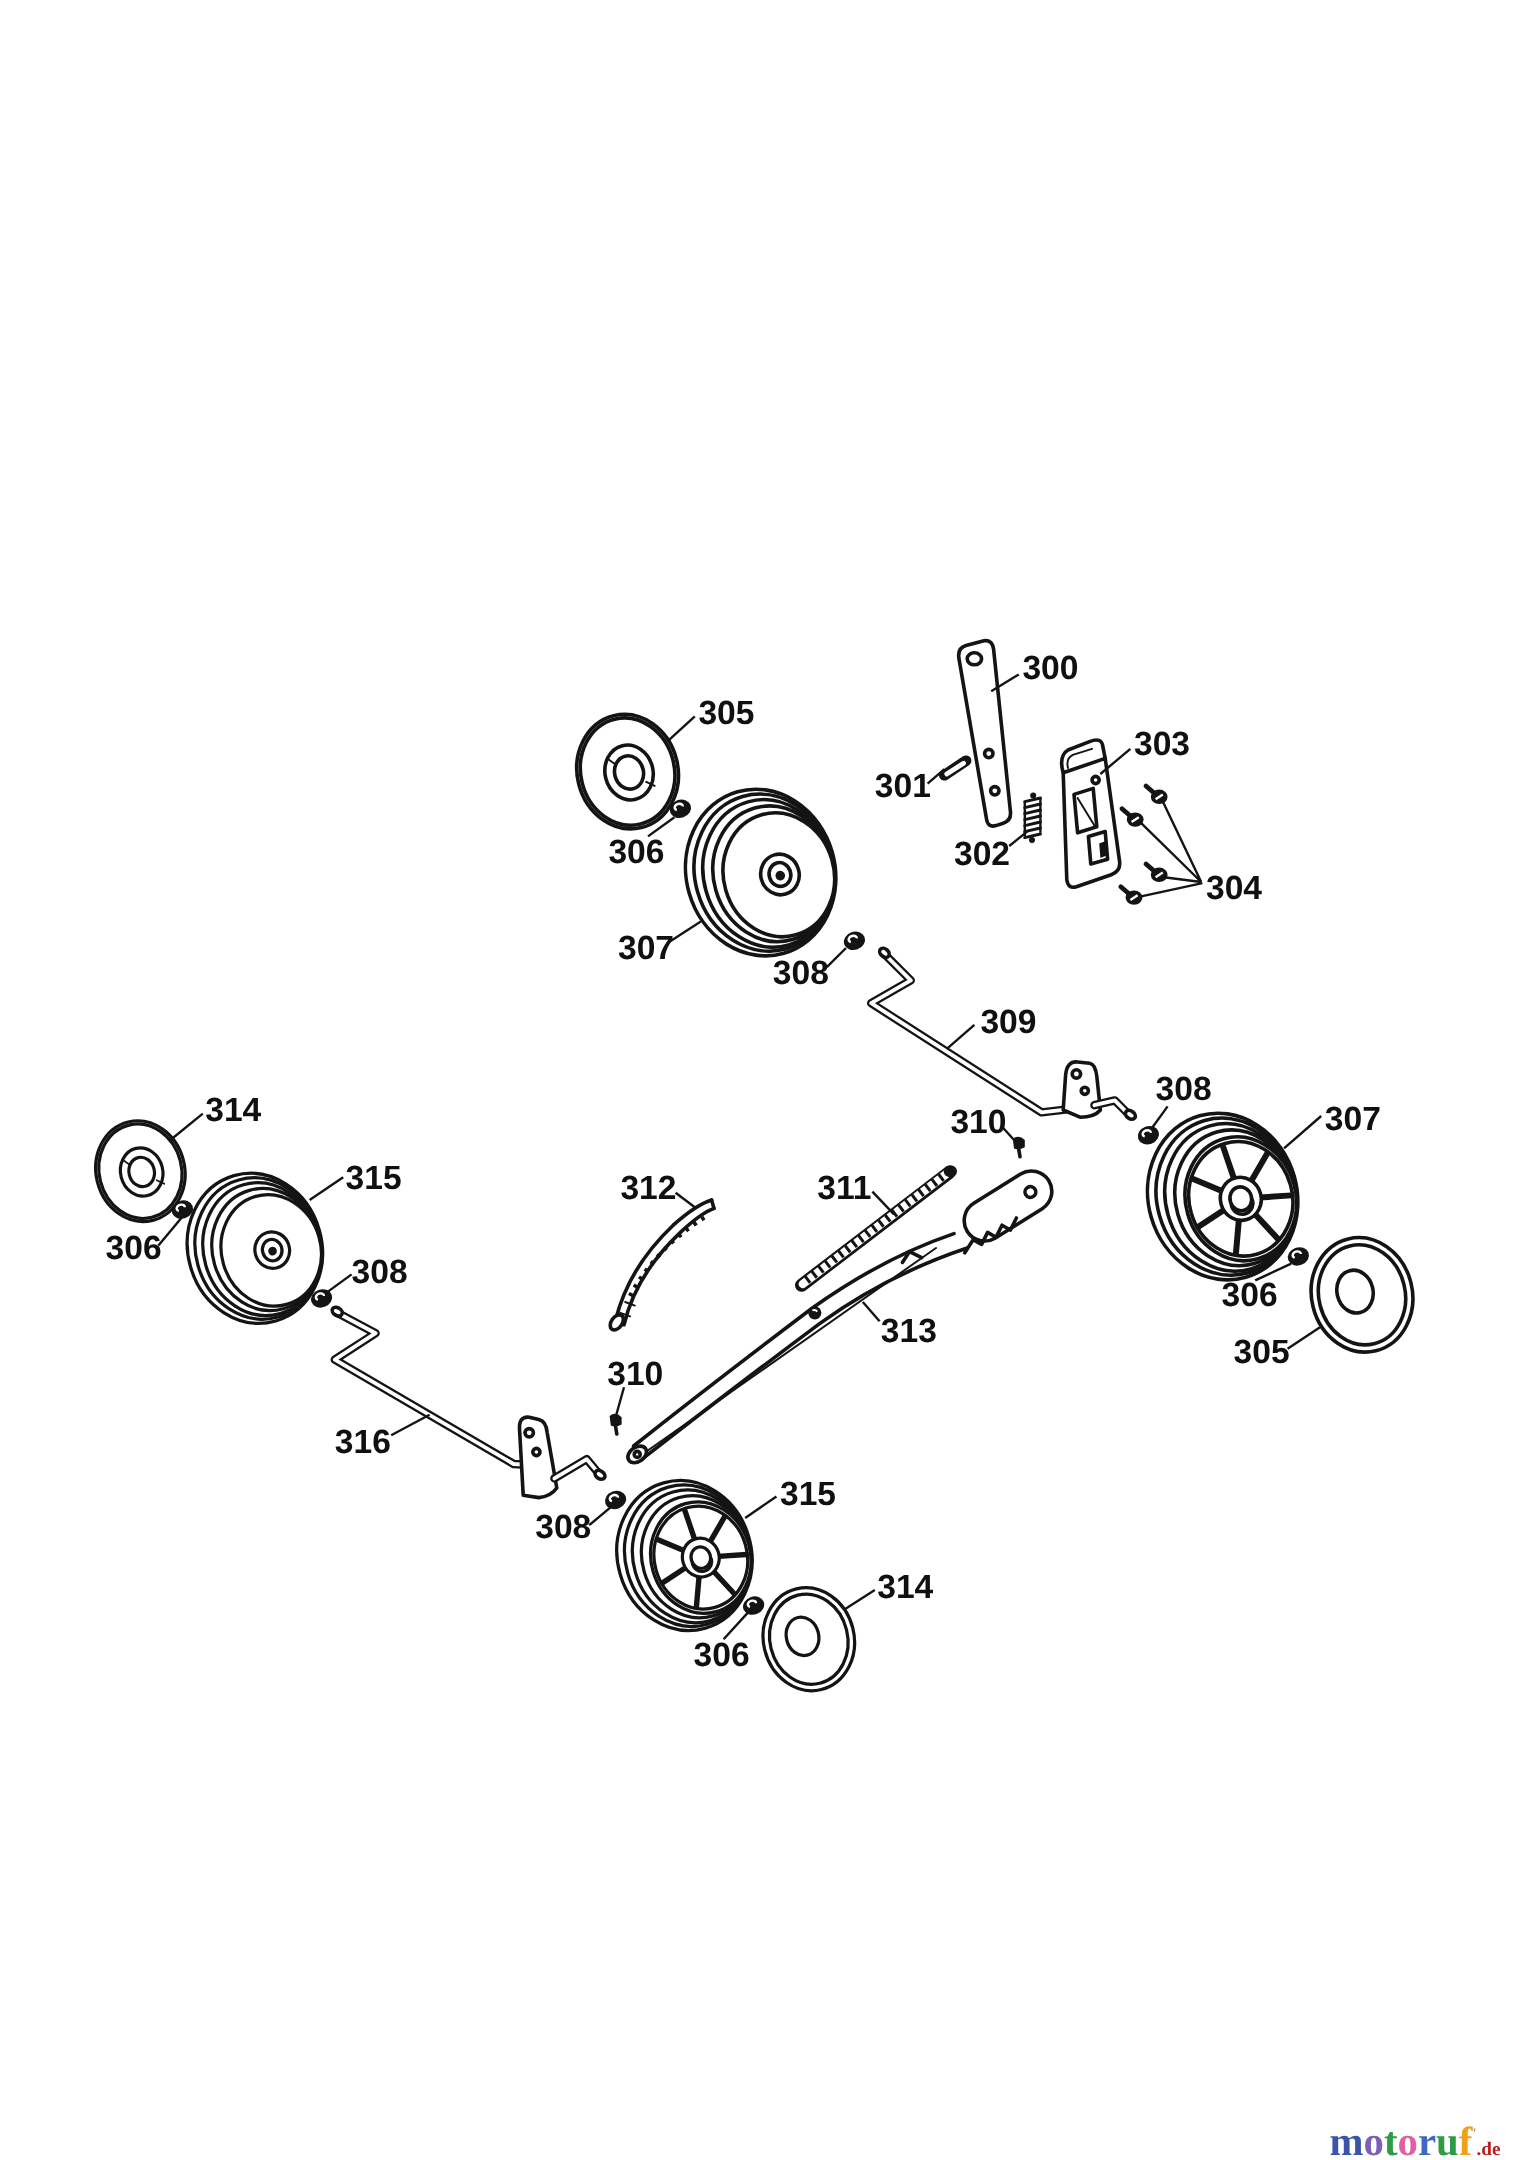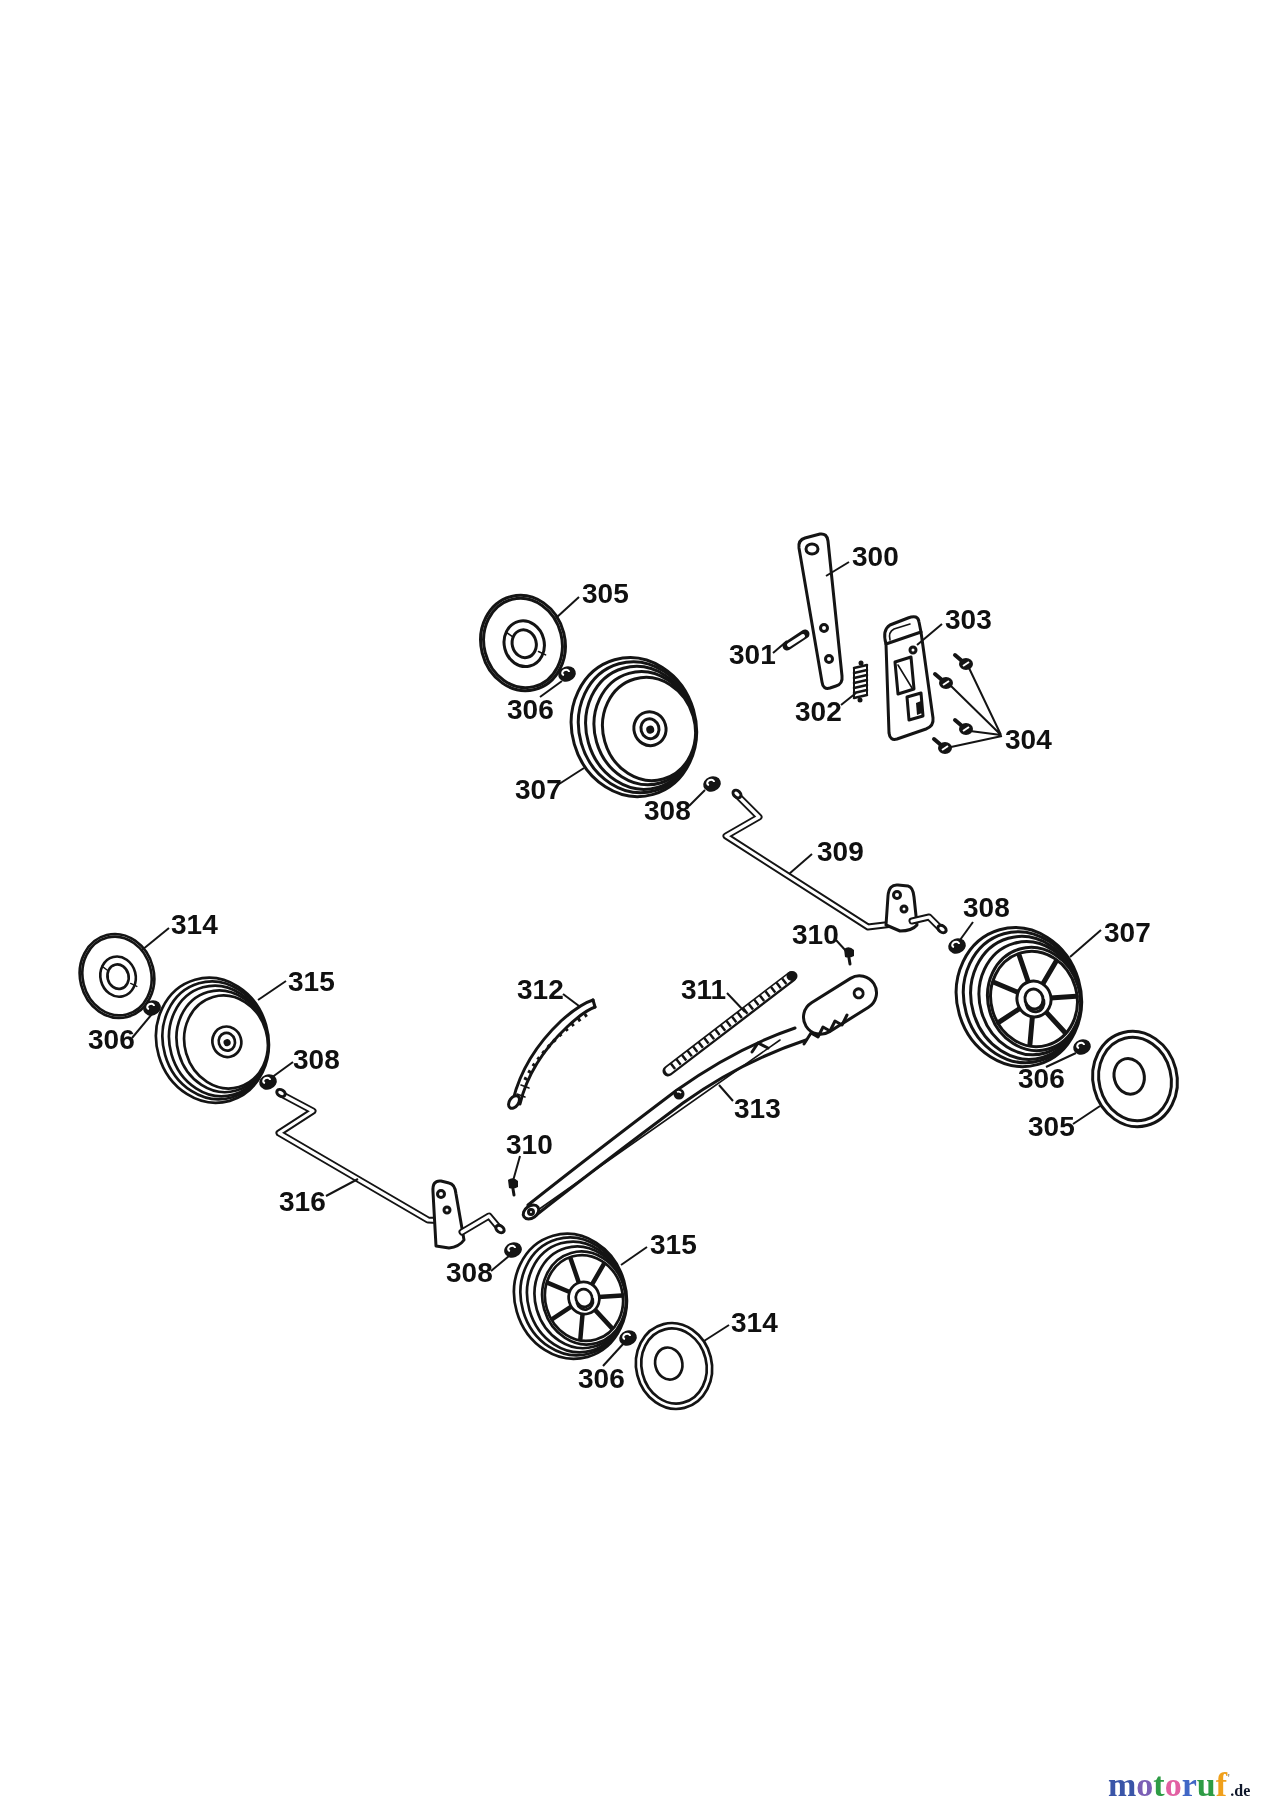--- a/index.html
+++ b/index.html
@@ -10,21 +10,21 @@
   .ln{stroke:#141414;fill:none;stroke-width:3;stroke-linecap:round;stroke-linejoin:round;}
   .thin{stroke:#141414;fill:none;stroke-width:1.6;stroke-linecap:round;}
   .rod{stroke:#141414;fill:none;stroke-width:7;stroke-linecap:round;stroke-linejoin:round;}
   .rodcore{stroke:#ffffff;fill:none;stroke-width:3.2;stroke-linecap:round;stroke-linejoin:round;}
   .wfill{fill:#ffffff;}
   .dark{fill:#141414;stroke:none;}
   .leader{stroke:#141414;stroke-width:2;fill:none;}
   text.co{font:bold 28px "Liberation Sans",sans-serif;fill:#101010;}
   .logo{position:absolute;left:1108px;top:1758px;width:170px;white-space:nowrap;
         font-family:"Liberation Serif",serif;font-weight:bold;font-size:34px;line-height:40px;}
-  .logo .tld{font-size:16px;color:#0f172a;font-weight:bold;}
+  .logo .tld{font-size:16px;color:#b91c1c;font-weight:bold;}
   .logo .mark{font-size:12px;color:#9a9a9a;vertical-align:14px;}
 </style>
 </head>
 <body>
 
 <div class="page">
 <svg width="1272" height="1800" viewBox="0 0 1272 1800">
 
   <defs>
 

